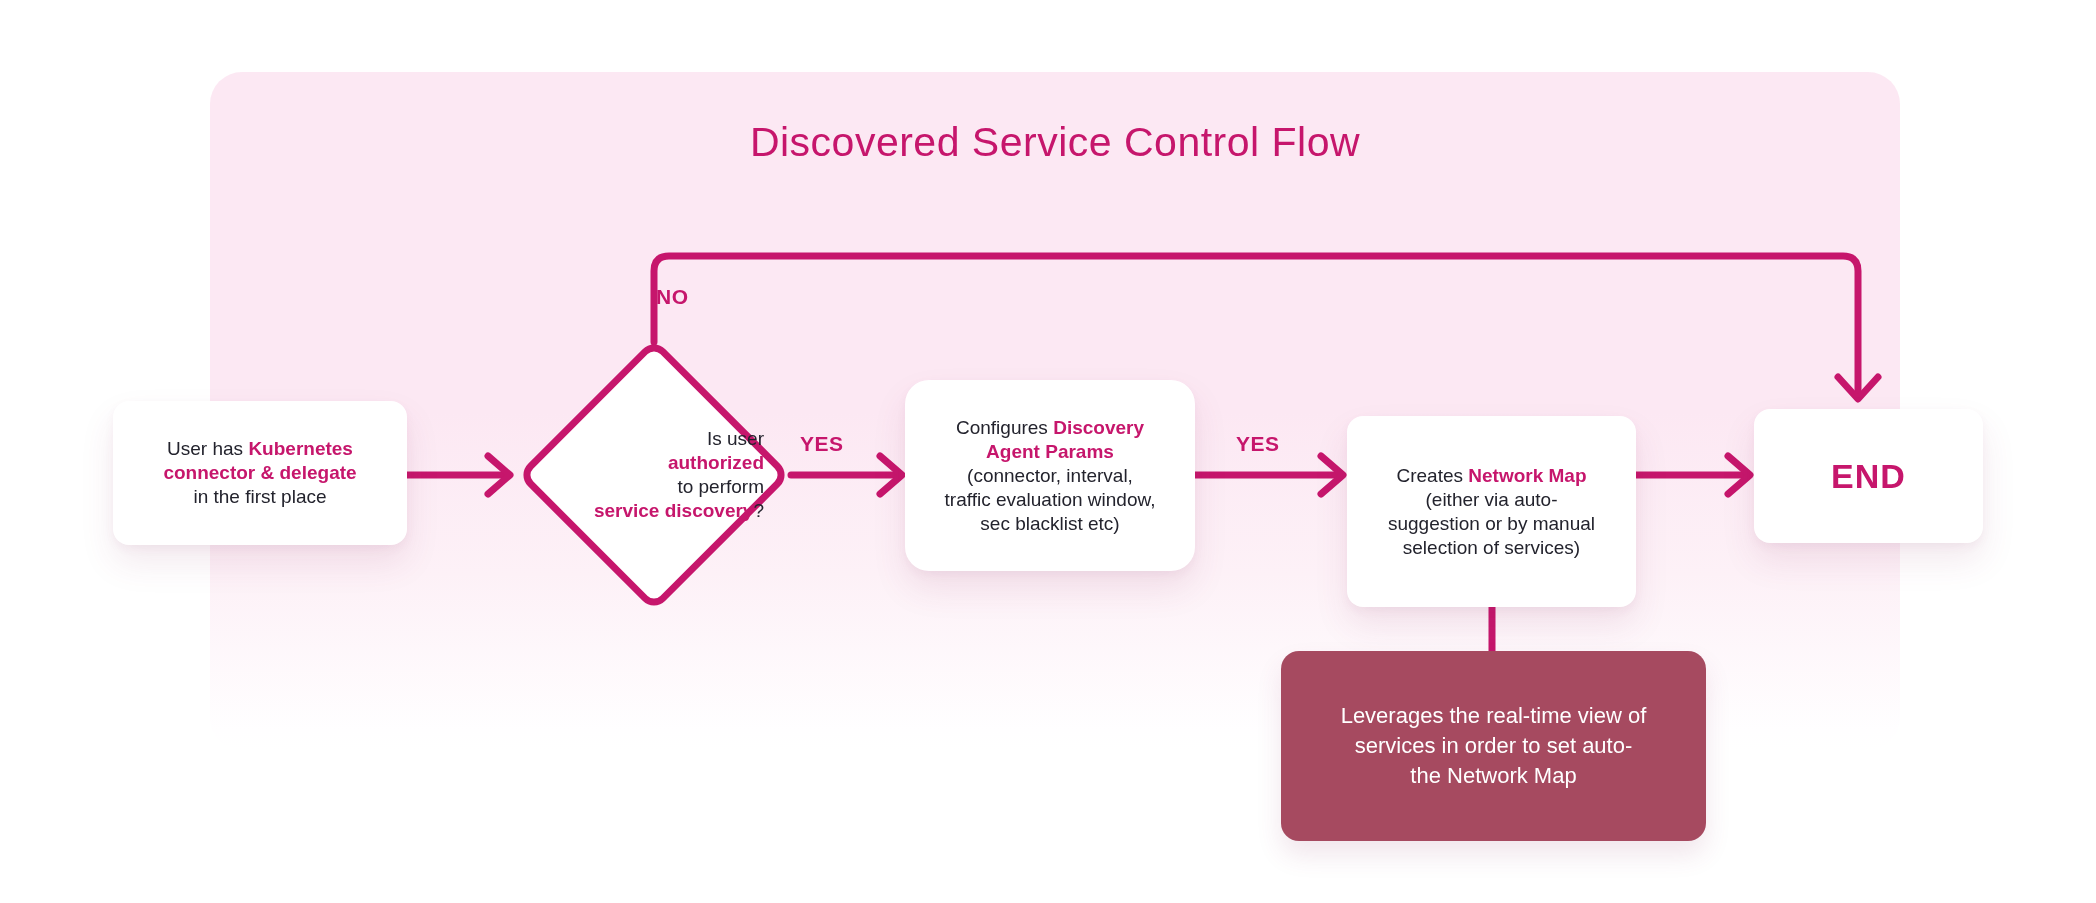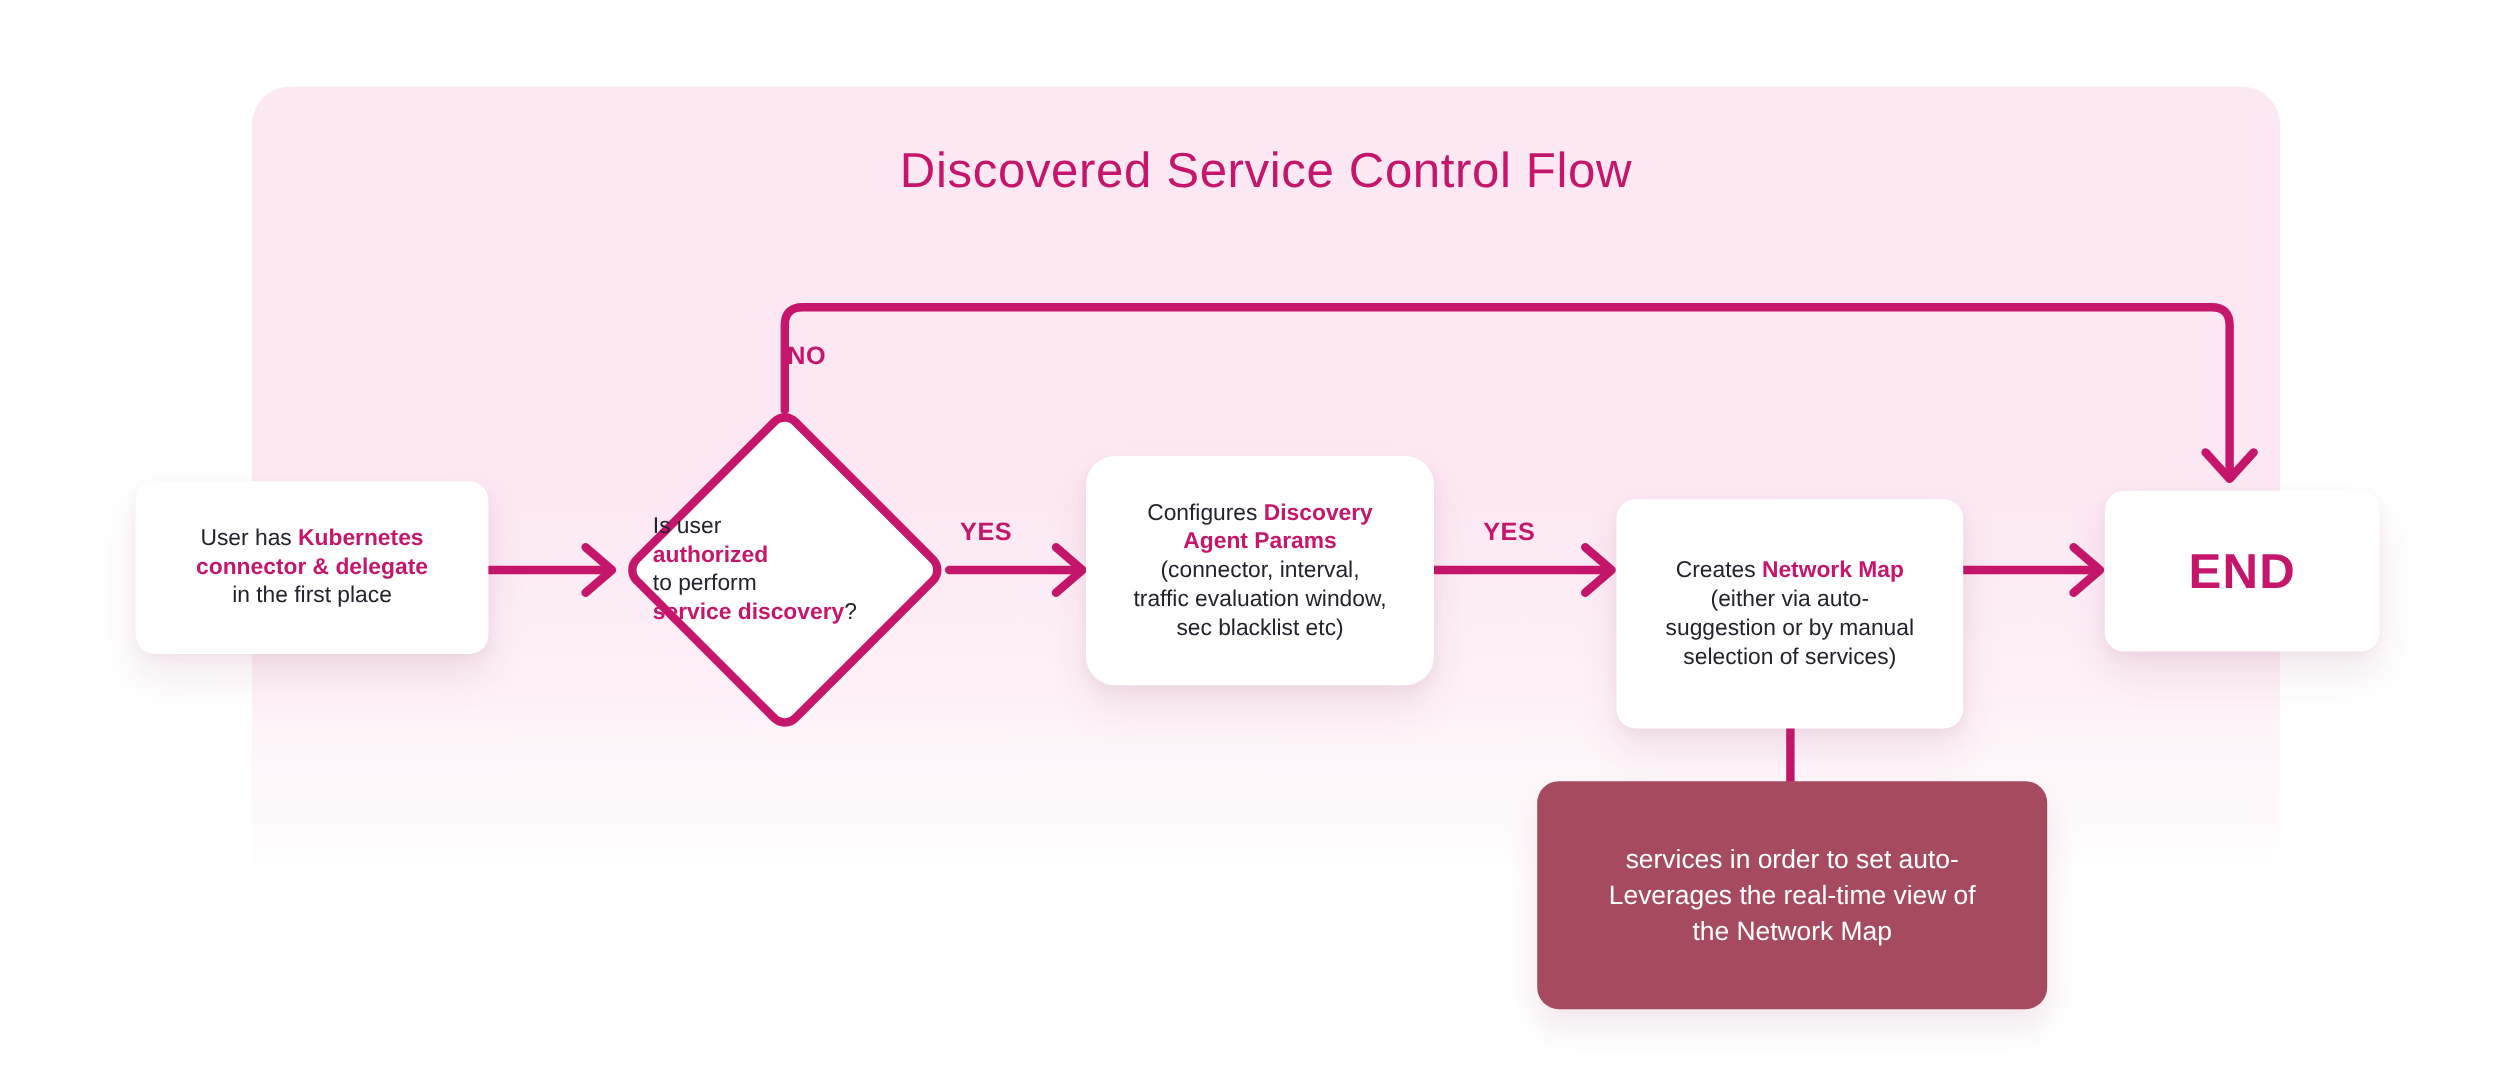--- a/index.html
+++ b/index.html
@@ -24,31 +24,31 @@
     position:absolute;background:#ffffff;border-radius:16px;
     box-shadow:0 18px 34px rgba(140,46,96,0.10), 0 4px 10px rgba(140,46,96,0.05);
     display:flex;flex-direction:column;align-items:center;justify-content:center;
     text-align:center;font-size:19px;line-height:24px;
   }
   #node-start{left:113px;top:401px;width:294px;height:144px;}
   #node-configure{left:905px;top:380px;width:290px;height:191px;border-radius:24px;}
   #node-create{left:1347px;top:380px;width:289px;height:191px;margin-top:36px;}
   #node-end{
     left:1754px;top:409px;width:229px;height:134px;
-    font-size:41px;line-height:34px;font-weight:bold;color:#C6166C;letter-spacing:1px;
+    font-size:34px;line-height:34px;font-weight:bold;color:#C6166C;letter-spacing:1px;
   }
   .diamond{
     position:absolute;left:557px;top:378px;width:194px;height:194px;
     box-sizing:border-box;background:#ffffff;
     border:7px solid #C6166C;border-radius:16px;
     transform:rotate(45deg);
   }
   .diamond-text{
     position:absolute;left:544px;top:427px;width:220px;
-    text-align:left;font-size:19px;line-height:24px;
+    text-align:right;font-size:19px;line-height:24px;
   }
   .note{
     position:absolute;left:1281px;top:651px;width:425px;height:190px;
     background:#A64A60;border-radius:18px;color:#ffffff;
     display:flex;flex-direction:column;align-items:center;justify-content:center;
     text-align:center;font-size:22px;line-height:30px;
     box-shadow:0 14px 26px rgba(140,46,96,0.12);
   }
   .edge-label{
     position:absolute;font-weight:bold;color:#C6166C;
@@ -113,20 +113,20 @@
 <div class="node" id="node-create">
     <div class="tline"><span>Creates </span><span class="em">Network Map</span></div>
     <div class="tline"><span>(either via auto-</span></div>
     <div class="tline"><span>suggestion or by manual</span></div>
     <div class="tline"><span>selection of services)</span></div>
   </div>
 
 <div class="node" id="node-end">END</div>
 
 <div class="note">
+    <div class="tline"><span>Leverages the real-time view of</span></div>
     <div class="tline"><span>services in order to set auto-</span></div>
-    <div class="tline"><span>Leverages the real-time view of</span></div>
     <div class="tline"><span>the Network Map</span></div>
   </div>
 
 <div class="edge-label" id="label-no">NO</div>
 <div class="edge-label" id="label-yes1">YES</div>
 <div class="edge-label" id="label-yes2">YES</div>
 
 </body></html>

